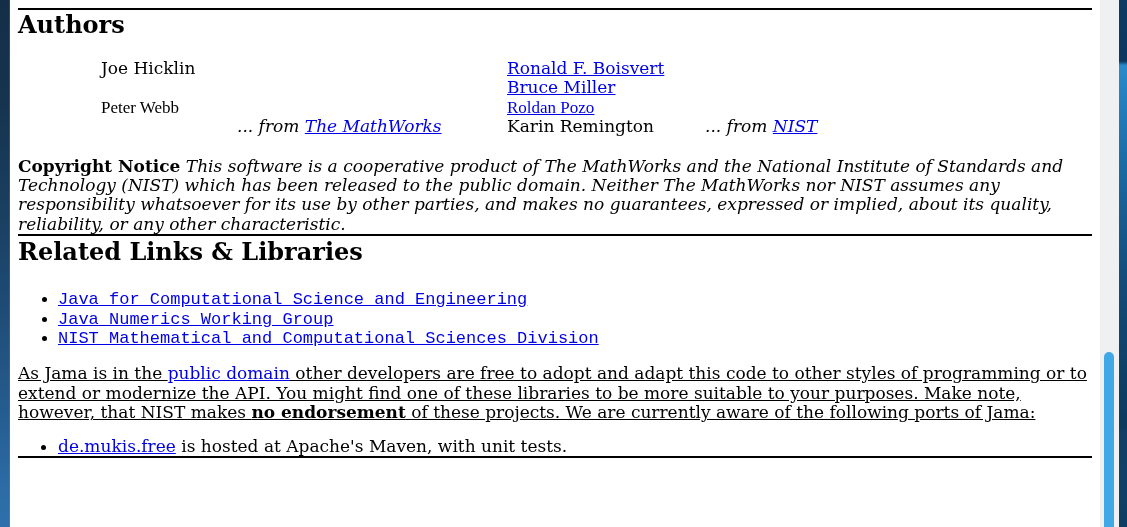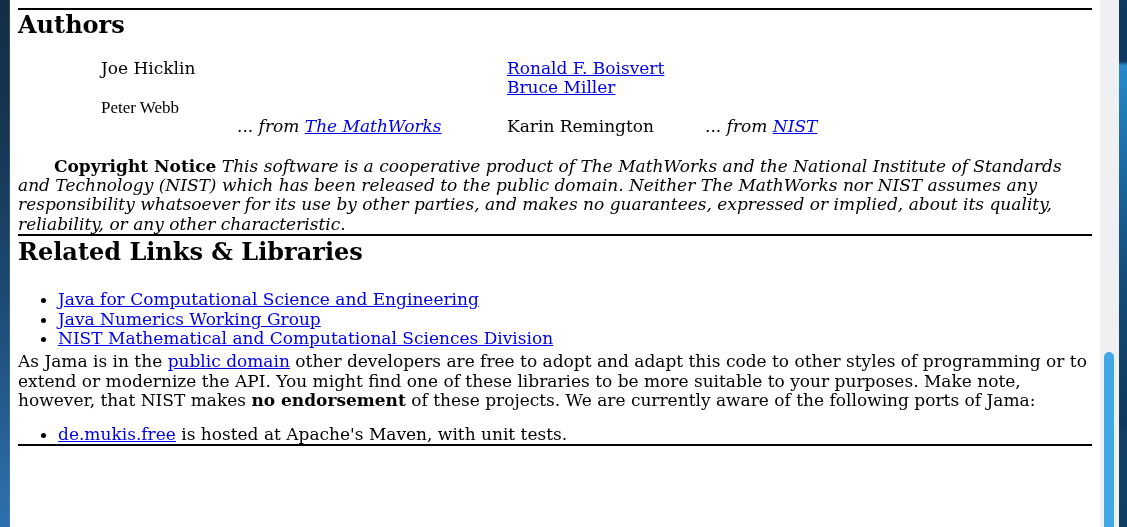--- a/index.html
+++ b/index.html
@@ -59,27 +59,27 @@
     grid-template-columns: 83px 136px 270px 198px auto;
     margin-top: 20px;
     line-height: 19.4px;
   }
   .ag-r1 { grid-row: 1; } .ag-r2 { grid-row: 2; }
   .ag-r3 { grid-row: 3; font-family: Liberation Serif, serif; } .ag-r4 { grid-row: 4; }
   .ag-c2 { grid-column: 2; } .ag-c3 { grid-column: 3; }
   .ag-c4 { grid-column: 4; } .ag-c5 { grid-column: 5; }
 
   p.copyright { margin: 20px 0 0 0; }
-  p.copyright .copyright-label { font-weight: bold; margin-left: 36px; }
+  p.copyright .copyright-label { font-weight: bold; }
   p.copyright .copyright-body { font-style: italic; }
 
-  ul.link-list { margin: 24px 0 0 0; padding-left: 40px; line-height: 19.4px; }
+  ul.link-list { margin: 24px 0 0 0; padding-left: 40px; line-height: 19.4px; font-family: Liberation Mono, monospace; }
   ul.port-list { margin: 14px 0 0 0; padding-left: 40px; line-height: 19.4px; }
 
-  p.adopt { margin: 4px 0 0 0; }
+  p.adopt { margin: 16px 0 0 0; text-decoration: underline; }
   .bold { font-weight: bold; }
   .from-line { font-style: italic; }
 </style>
 </head>
 <body>
 
 <div class="edge-left"></div>
 
 <div class="content">
 
@@ -88,20 +88,21 @@
   <h2 class="section-heading">Authors</h2>
 
 
   <div class="authors-grid">
     <span class="ag-r1 ag-c2">Joe Hicklin</span>
     <span class="ag-r1 ag-c4"><a>Ronald F. Boisvert</a></span>
 
     <span class="ag-r2 ag-c4"><a>Bruce Miller</a></span>
 
     <span class="ag-r3 ag-c2">Peter Webb</span>
+    <span class="ag-r3 ag-c4"><a>Roldan Pozo</a></span>
 
     <span class="ag-r4 ag-c3 from-line"><span>... from </span><a>The MathWorks</a></span>
     <span class="ag-r4 ag-c4">Karin Remington</span>
     <span class="ag-r4 ag-c5 from-line"><span>... from </span><a>NIST</a></span>
   </div>
 
   <p class="copyright">
     <span class="copyright-label">Copyright Notice</span>
     <span class="copyright-body">This software is a cooperative product of The MathWorks and the National Institute of Standards and Technology (NIST) which has been released to the public domain. Neither The MathWorks nor NIST assumes any responsibility whatsoever for its use by other parties, and makes no guarantees, expressed or implied, about its quality, reliability, or any other characteristic.</span>
   </p>

